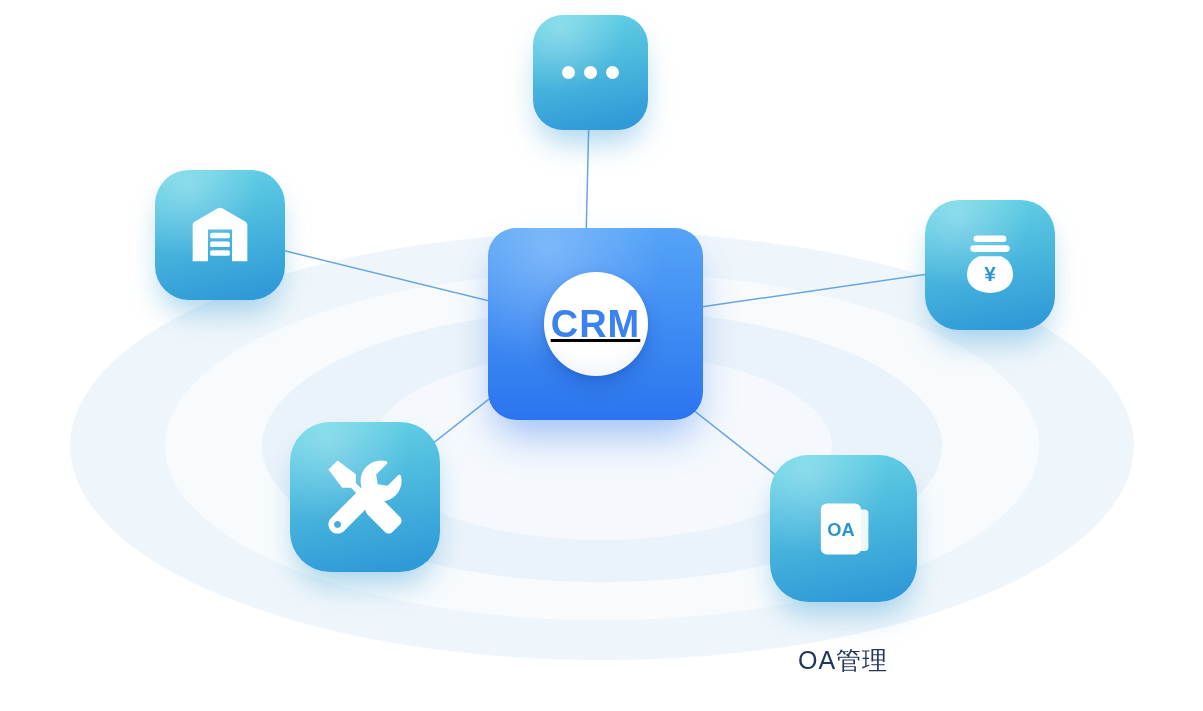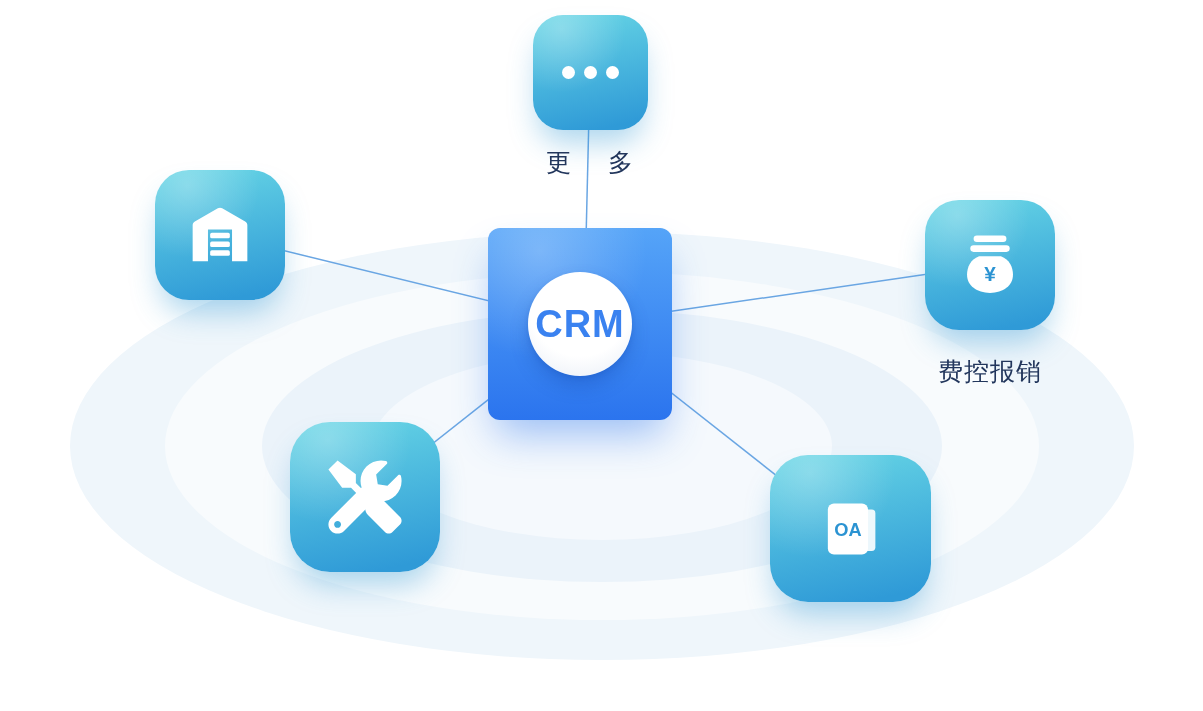--- a/index.html
+++ b/index.html
@@ -37,28 +37,29 @@
   .satellite {
     background:
       radial-gradient(circle at 25% 12%, rgba(255,255,255,0.28), rgba(255,255,255,0) 48%),
       linear-gradient(168deg, #67d6e5 0%, #2f9ad7 92%);
     box-shadow: 0 18px 30px -6px rgba(45, 150, 210, 0.40);
   }
   .tile-more       { left: 533px; top: 15px;  width: 115px; height: 115px; border-radius: 30px; }
   .tile-inventory  { left: 155px; top: 170px; width: 130px; height: 130px; border-radius: 34px; }
   .tile-expense    { left: 925px; top: 200px; width: 130px; height: 130px; border-radius: 34px; }
   .tile-production { left: 290px; top: 422px; width: 150px; height: 150px; border-radius: 40px; }
-  .tile-oa         { left: 770px; top: 455px; width: 161px; height: 147px; border-radius: 38px; }
+  .tile-oa         { left: 770px; top: 455px; width: 147px; height: 147px; border-radius: 38px; }
 
   .tile-crm {
-    left: 488px; top: 228px; width: 184px; height: 192px; border-radius: 12px;
+    left: 488px; top: 228px; width: 215px; height: 192px; border-radius: 28px;
     background:
       radial-gradient(circle at 28% 12%, rgba(255,255,255,0.25), rgba(255,255,255,0) 50%),
       linear-gradient(180deg, #55a4f8 0%, #2b74ee 100%);
     box-shadow: 0 22px 40px -8px rgba(44, 118, 238, 0.45);
+    text-decoration: underline;
   }
   .crm-circle {
     width: 104px; height: 104px; border-radius: 50%;
     background: radial-gradient(circle at 50% 32%, #ffffff 58%, #f2f5fa 80%, #dde4ee 100%);
     box-shadow: 0 10px 18px rgba(20, 70, 170, 0.30), 0 2px 4px rgba(20, 70, 170, 0.18);
     display: flex; align-items: center; justify-content: center;
   }
   .crm-text {
     font-size: 38px;
     font-weight: bold;
@@ -104,55 +105,54 @@
     <line x1="584" y1="324" x2="843" y2="528"></line>
   </svg>
 
   <div class="tile satellite tile-more">
     <div class="dots">
       <span class="dot"></span>
       <span class="dot"></span>
       <span class="dot"></span>
     </div>
   </div>
-  <div class="node-label label-more">更 多</div>
 
   <div class="tile satellite tile-inventory">
     <svg viewBox="0 0 64 64" width="70" height="70">
       <path fill="#ffffff" fill-rule="evenodd" d="M7 56 V23 c0-1.4 0.8-2.7 2-3.4 L30 7.6 c1.2-0.7 2.8-0.7 4 0 L55 19.6 c1.2 0.7 2 2 2 3.4 V56 H7 Z M21 27 h22 v29 H21 Z"></path>
       <rect x="23" y="30" width="18" height="5" rx="1.5" fill="#ffffff"></rect>
       <rect x="23" y="38" width="18" height="5" rx="1.5" fill="#ffffff"></rect>
       <rect x="23" y="46" width="18" height="5" rx="1.5" fill="#ffffff"></rect>
     </svg>
   </div>
 
   <div class="tile satellite tile-expense">
     <svg viewBox="0 0 64 64" width="70" height="70">
       <rect x="17" y="5" width="30" height="6" rx="3" fill="#ffffff"></rect>
       <rect x="14" y="14" width="36" height="6" rx="3" fill="#ffffff"></rect>
       <path fill="#ffffff" d="M22 24 H42 C50 27 53 34 53 41 C53 51 44 57.5 32 57.5 C20 57.5 11 51 11 41 C11 34 14 27 22 24 Z"></path>
       <text x="32" y="47" text-anchor="middle" font-size="19" font-weight="bold" fill="#2b93d2">¥</text>
     </svg>
   </div>
-  <div class="node-label label-expense">费控报销</div>
 
   <div class="tile satellite tile-production">
     <svg viewBox="0 0 560 560" width="80" height="80">
       <path fill="#ffffff" transform="translate(24,24)" d="M507.73 109.1c-2.24-9.03-13.54-12.09-20.12-5.51l-74.36 74.36-67.88-11.31-11.31-67.88 74.36-74.36c6.62-6.62 3.43-17.9-5.66-20.16-47.38-11.74-99.55.91-136.58 37.93-39.64 39.64-50.55 97.1-34.05 147.2L18.74 402.76c-24.99 24.99-24.99 65.51 0 90.5 24.99 24.99 65.51 24.99 90.5 0l213.21-213.21c50.12 16.71 107.47 5.68 147.37-34.22 37.07-37.07 49.7-89.32 37.91-136.73zM64 472c-13.25 0-24-10.75-24-24 0-13.26 10.75-24 24-24s24 10.74 24 24c0 13.25-10.75 24-24 24z"></path>
       <path fill="#ffffff" transform="translate(536,24) scale(-1,1)" d="M448 0L320 96v62.06l-83.03 83.03c6.79 4.25 13.27 9.06 19.07 14.87 5.8 5.8 10.62 12.28 14.87 19.07L353.94 192H416l96-128-64-64zM128 278.59L10.92 395.67c-14.55 14.55-14.55 38.15 0 52.71l52.7 52.7c14.56 14.56 38.15 14.56 52.71 0L233.41 384c29.11-29.11 29.11-76.3 0-105.41s-76.3-29.11-105.41 0z"></path>
     </svg>
   </div>
 
   <div class="tile satellite tile-oa">
     <svg viewBox="0 0 64 64" width="78" height="78">
       <rect x="38" y="16" width="14" height="34" rx="3" fill="rgba(255,255,255,0.9)"></rect>
       <rect x="13" y="11" width="33" height="42" rx="5" fill="#ffffff"></rect>
       <text x="29.5" y="38" text-anchor="middle" font-size="15" font-weight="bold" fill="#2b93d2">OA</text>
     </svg>
   </div>
+  <div class="node-label label-oa">OA管理</div>
 
   <div class="tile tile-crm">
     <div class="crm-circle">
       <span class="crm-text">CRM</span>
     </div>
   </div>
 
 </div>
 
 </body></html>

